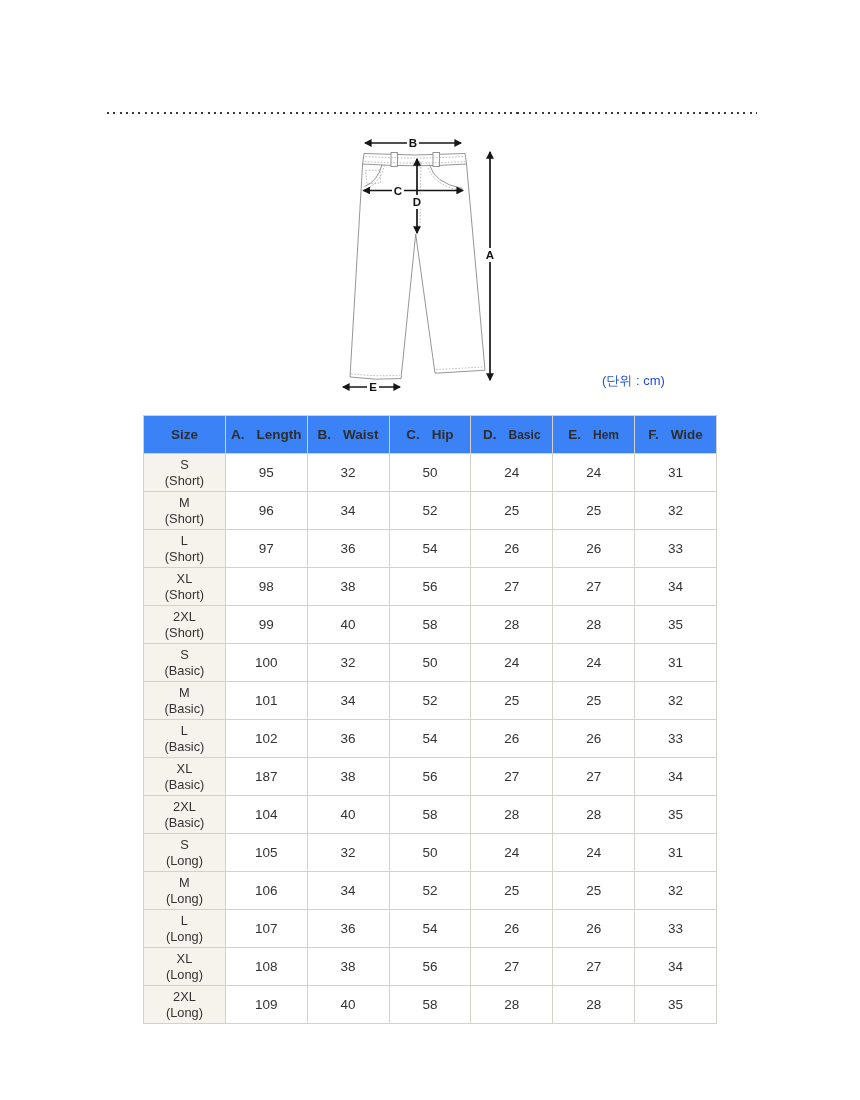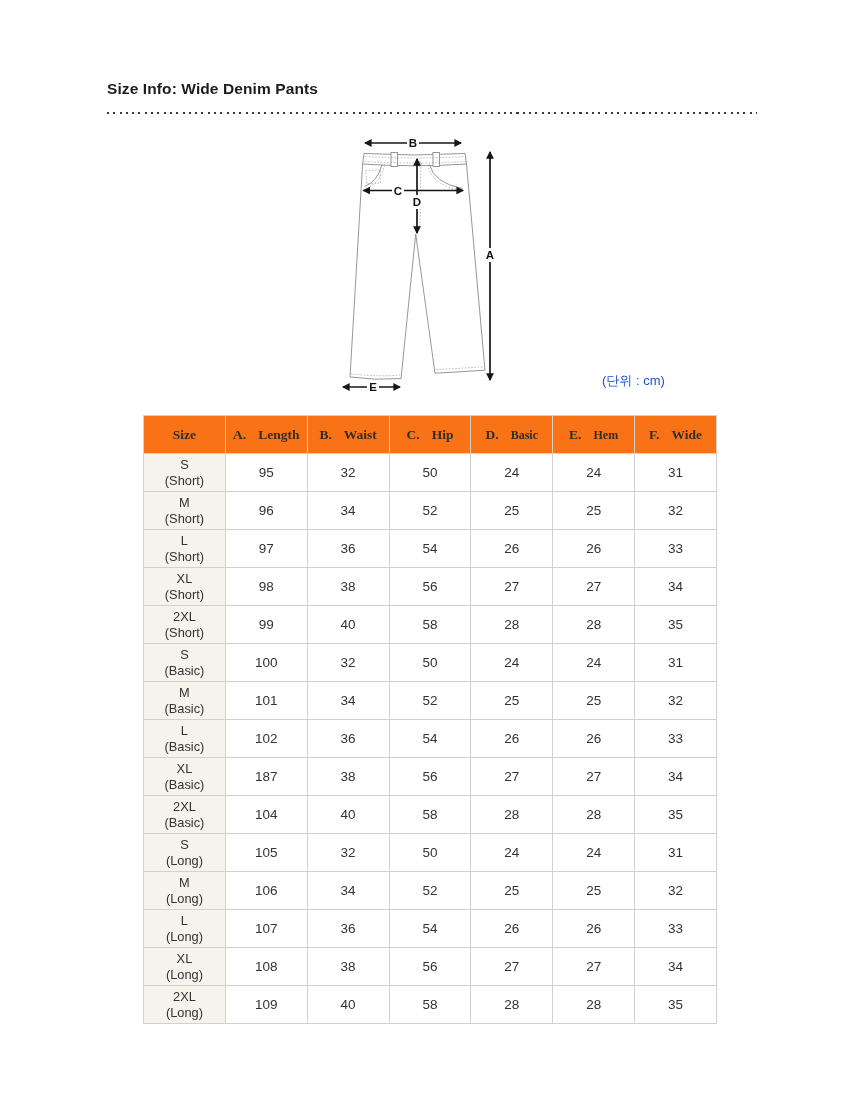--- a/index.html
+++ b/index.html
@@ -36,38 +36,37 @@
     font-size:13.5px;color:#333333;
     border:1px solid #c7c5c0;
   }
   .size-table th,.size-table td{
     border:1px solid #d3d1cc;
     text-align:center;vertical-align:middle;
     height:37px;padding:0;
     font-weight:400;
   }
   .size-table thead th{
-    background:#f97316;
+    background:#3b82f6;
     font-weight:700;color:#2e2e2e;
-    height:37px;font-size:13.5px;font-family:Liberation Serif, serif;
+    height:37px;font-size:13.5px;
   }
   .size-table td.size-cell{
     background:#f6f3ec;
     font-size:12.8px;line-height:16px;
   }
   .col-word{margin-left:12px;}
   .col-prefix:empty + .col-word{margin-left:0;}
   th.small-word .col-word{font-size:12px;}
 </style>
 </head>
 <body>
 
 <div id="page">
 
-  <div class="page-title">Size Info: Wide Denim Pants</div>
   <div class="dotted-sep"></div>
 
   <div class="diagram-wrap">
     <svg width="170" height="270" viewBox="0 0 170 270" xmlns="http://www.w3.org/2000/svg">
       <defs>
         <marker id="ah" viewBox="0 0 10 10" refX="8.5" refY="5" markerWidth="4.6" markerHeight="4.6" orient="auto-start-reverse">
           <path d="M0,0 L10,5 L0,10 z" fill="#161616"></path>
         </marker>
       </defs>
 

